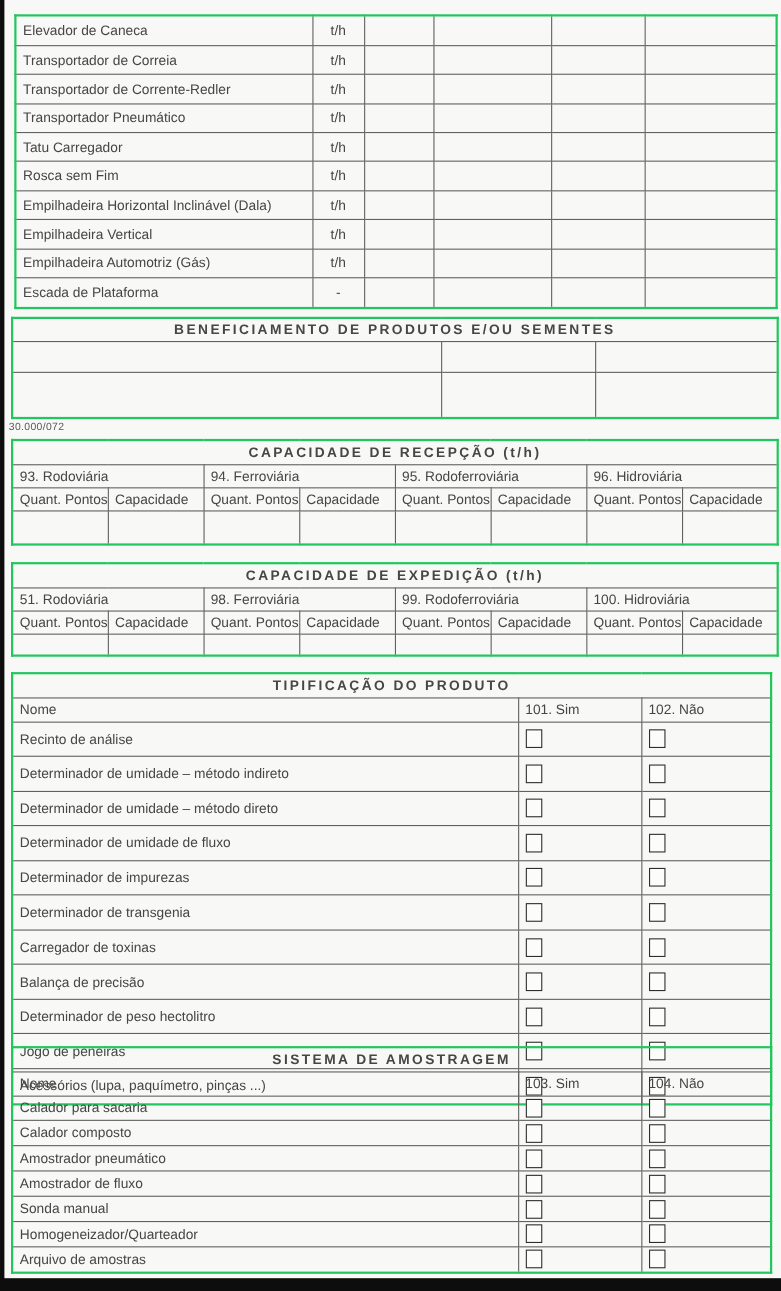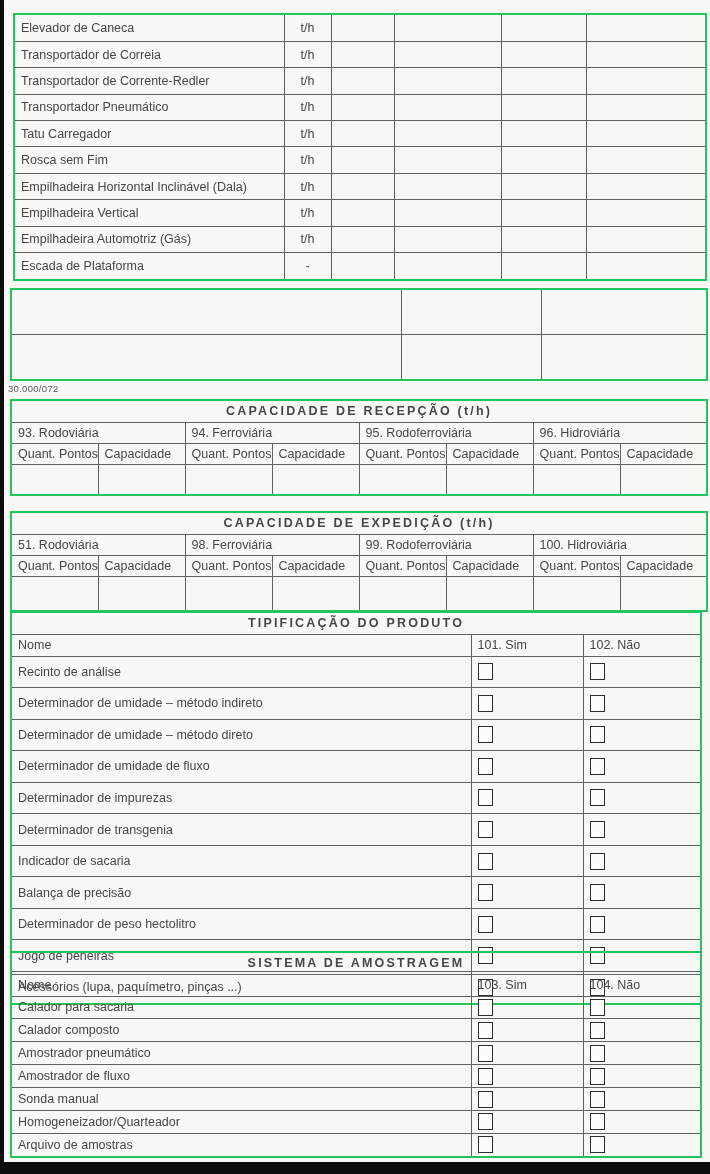--- a/index.html
+++ b/index.html
@@ -39,21 +39,21 @@
     vertical-align:middle;
   }
   .form-code{
     position:absolute;left:8px;top:383px;
     font-size:9.5px;color:#585858;letter-spacing:0.3px;
   }
   
   #equipment{left:13px;top:13px;width:692px;height:268px;}
   #benef{left:10px;top:288px;width:696px;height:93px;}
   #recep{left:10px;top:399px;width:696px;height:97px;}
-  #exped{left:10px;top:511px;width:696px;height:101px;}
+  #exped{left:10px;top:511px;width:696px;height:86px;}
   #tipif{left:10px;top:611px;width:690px;height:394px;}
   #amostr{left:10px;top:951px;width:690px;height:207px;border-radius:23px;}
   tr.h21{height:21px;} tr.h22{height:22px;}
 </style>
 </head>
 <body>
 
 <div class="page">
   <div class="scan-left"></div>
   <div class="scan-bottom"></div>
@@ -151,20 +151,23 @@
     </tbody>
   </table>
 
   <table class="tbl" id="benef">
     <colgroup>
         <col style="width:390px">
         <col style="width:140px">
         <col style="width:166px">
       </colgroup>
     <tbody>
+      <tr class="h21">
+          <td class="title" colspan="3">BENEFICIAMENTO DE PRODUTOS E/OU SEMENTES</td>
+        </tr>
       <tr>
           <td class="input"></td>
           <td class="input"></td>
           <td class="input"></td>
         </tr>
       <tr>
           <td class="input"></td>
           <td class="input"></td>
           <td class="input"></td>
         </tr>
@@ -300,21 +303,21 @@
         <td class="name">Determinador de impurezas</td>
         <td class="center"><span class="checkbox"></span></td>
         <td class="center"><span class="checkbox"></span></td>
       </tr>
       <tr class="trow">
         <td class="name">Determinador de transgenia</td>
         <td class="center"><span class="checkbox"></span></td>
         <td class="center"><span class="checkbox"></span></td>
       </tr>
       <tr class="trow">
-        <td class="name">Indicador de sacaria</td>
+        <td class="name">Carregador de toxinas</td>
         <td class="center"><span class="checkbox"></span></td>
         <td class="center"><span class="checkbox"></span></td>
       </tr>
       <tr class="trow">
         <td class="name">Balança de precisão</td>
         <td class="center"><span class="checkbox"></span></td>
         <td class="center"><span class="checkbox"></span></td>
       </tr>
       <tr class="trow">
         <td class="name">Determinador de peso hectolitro</td>

